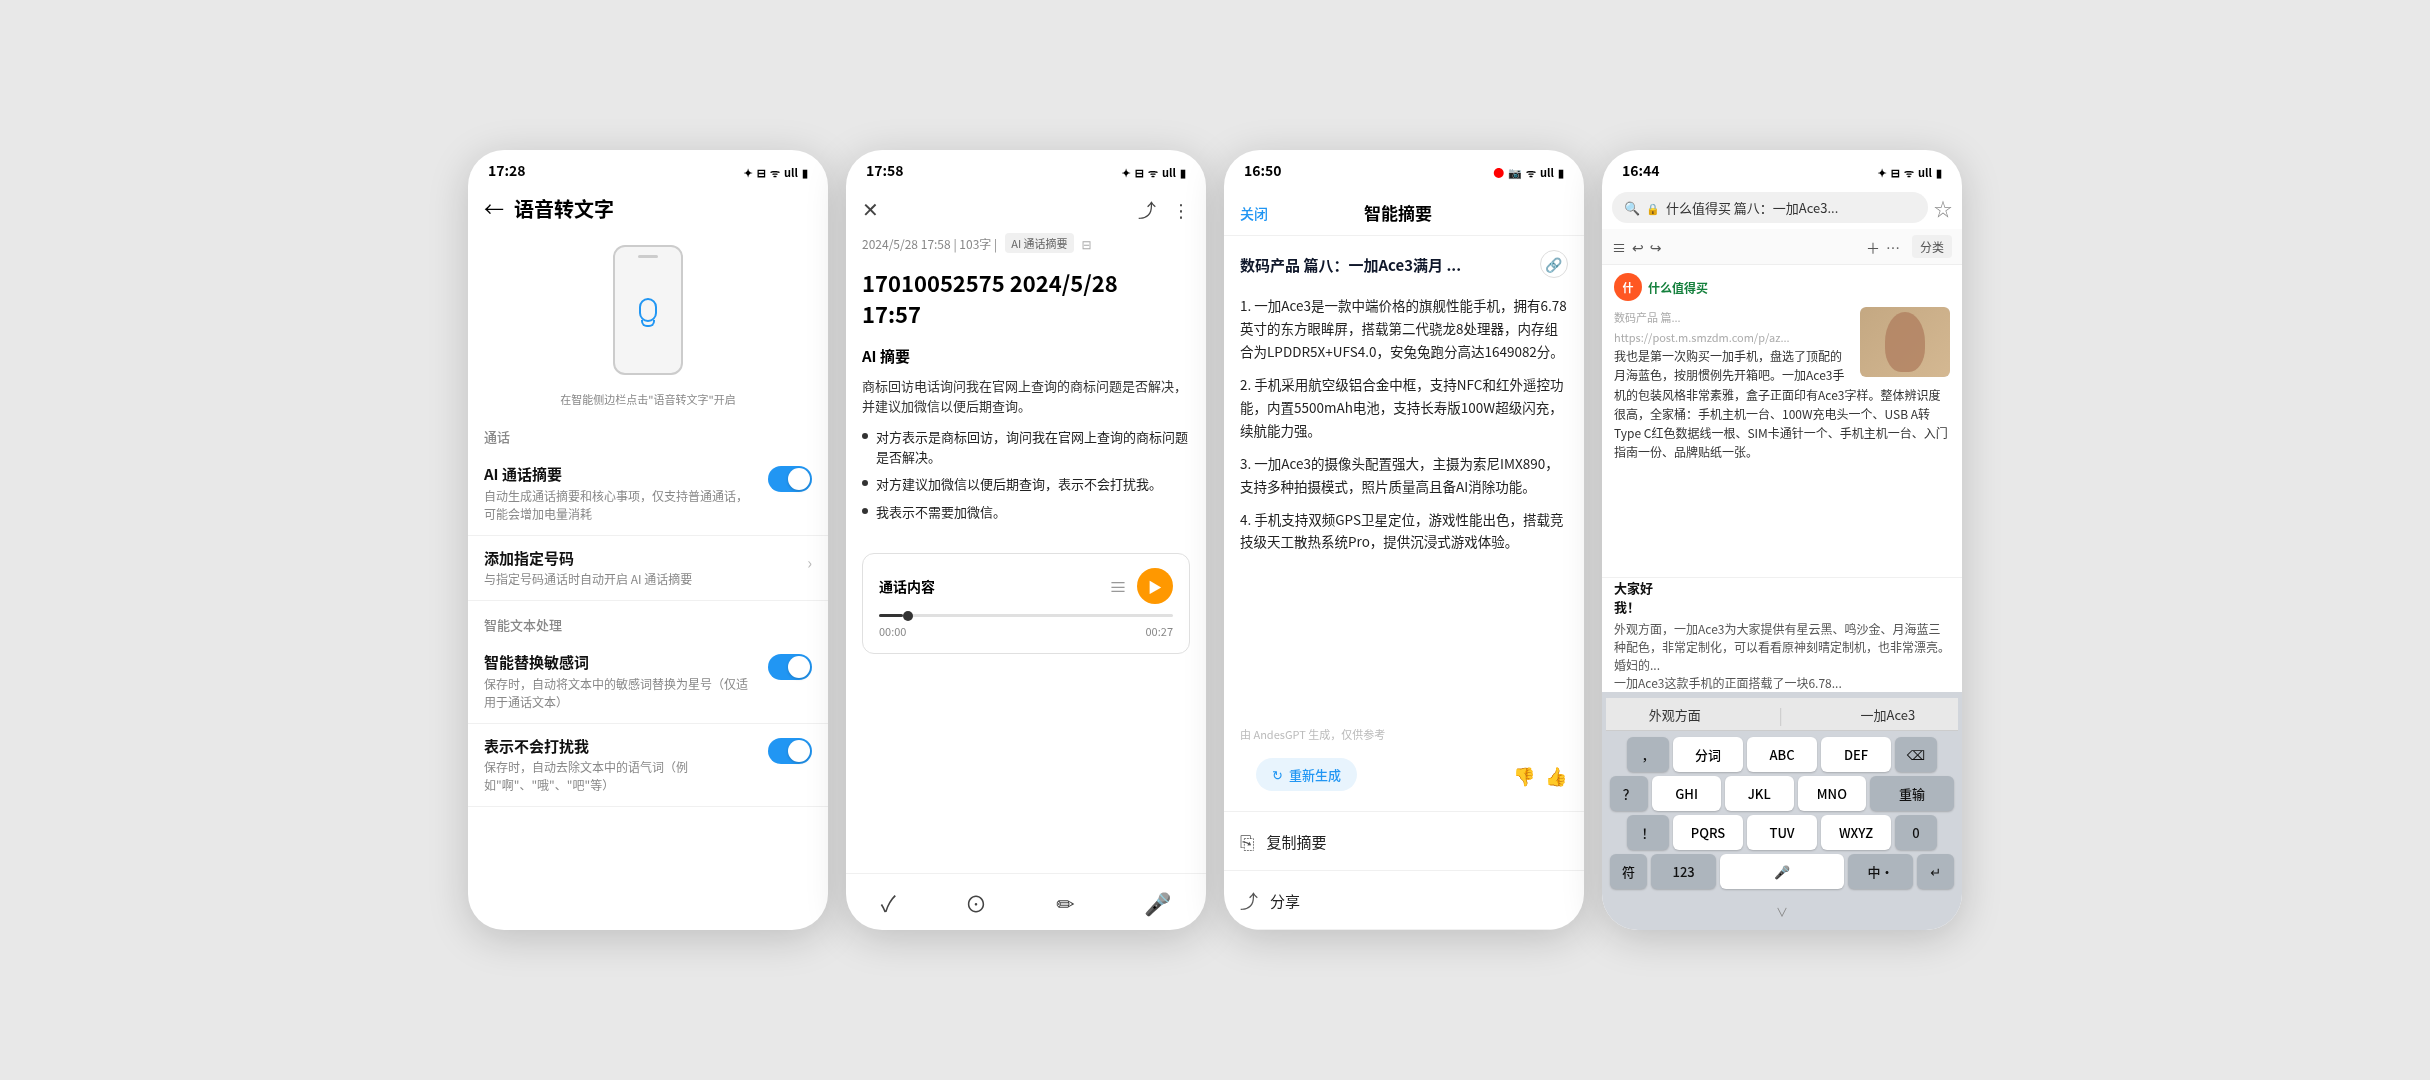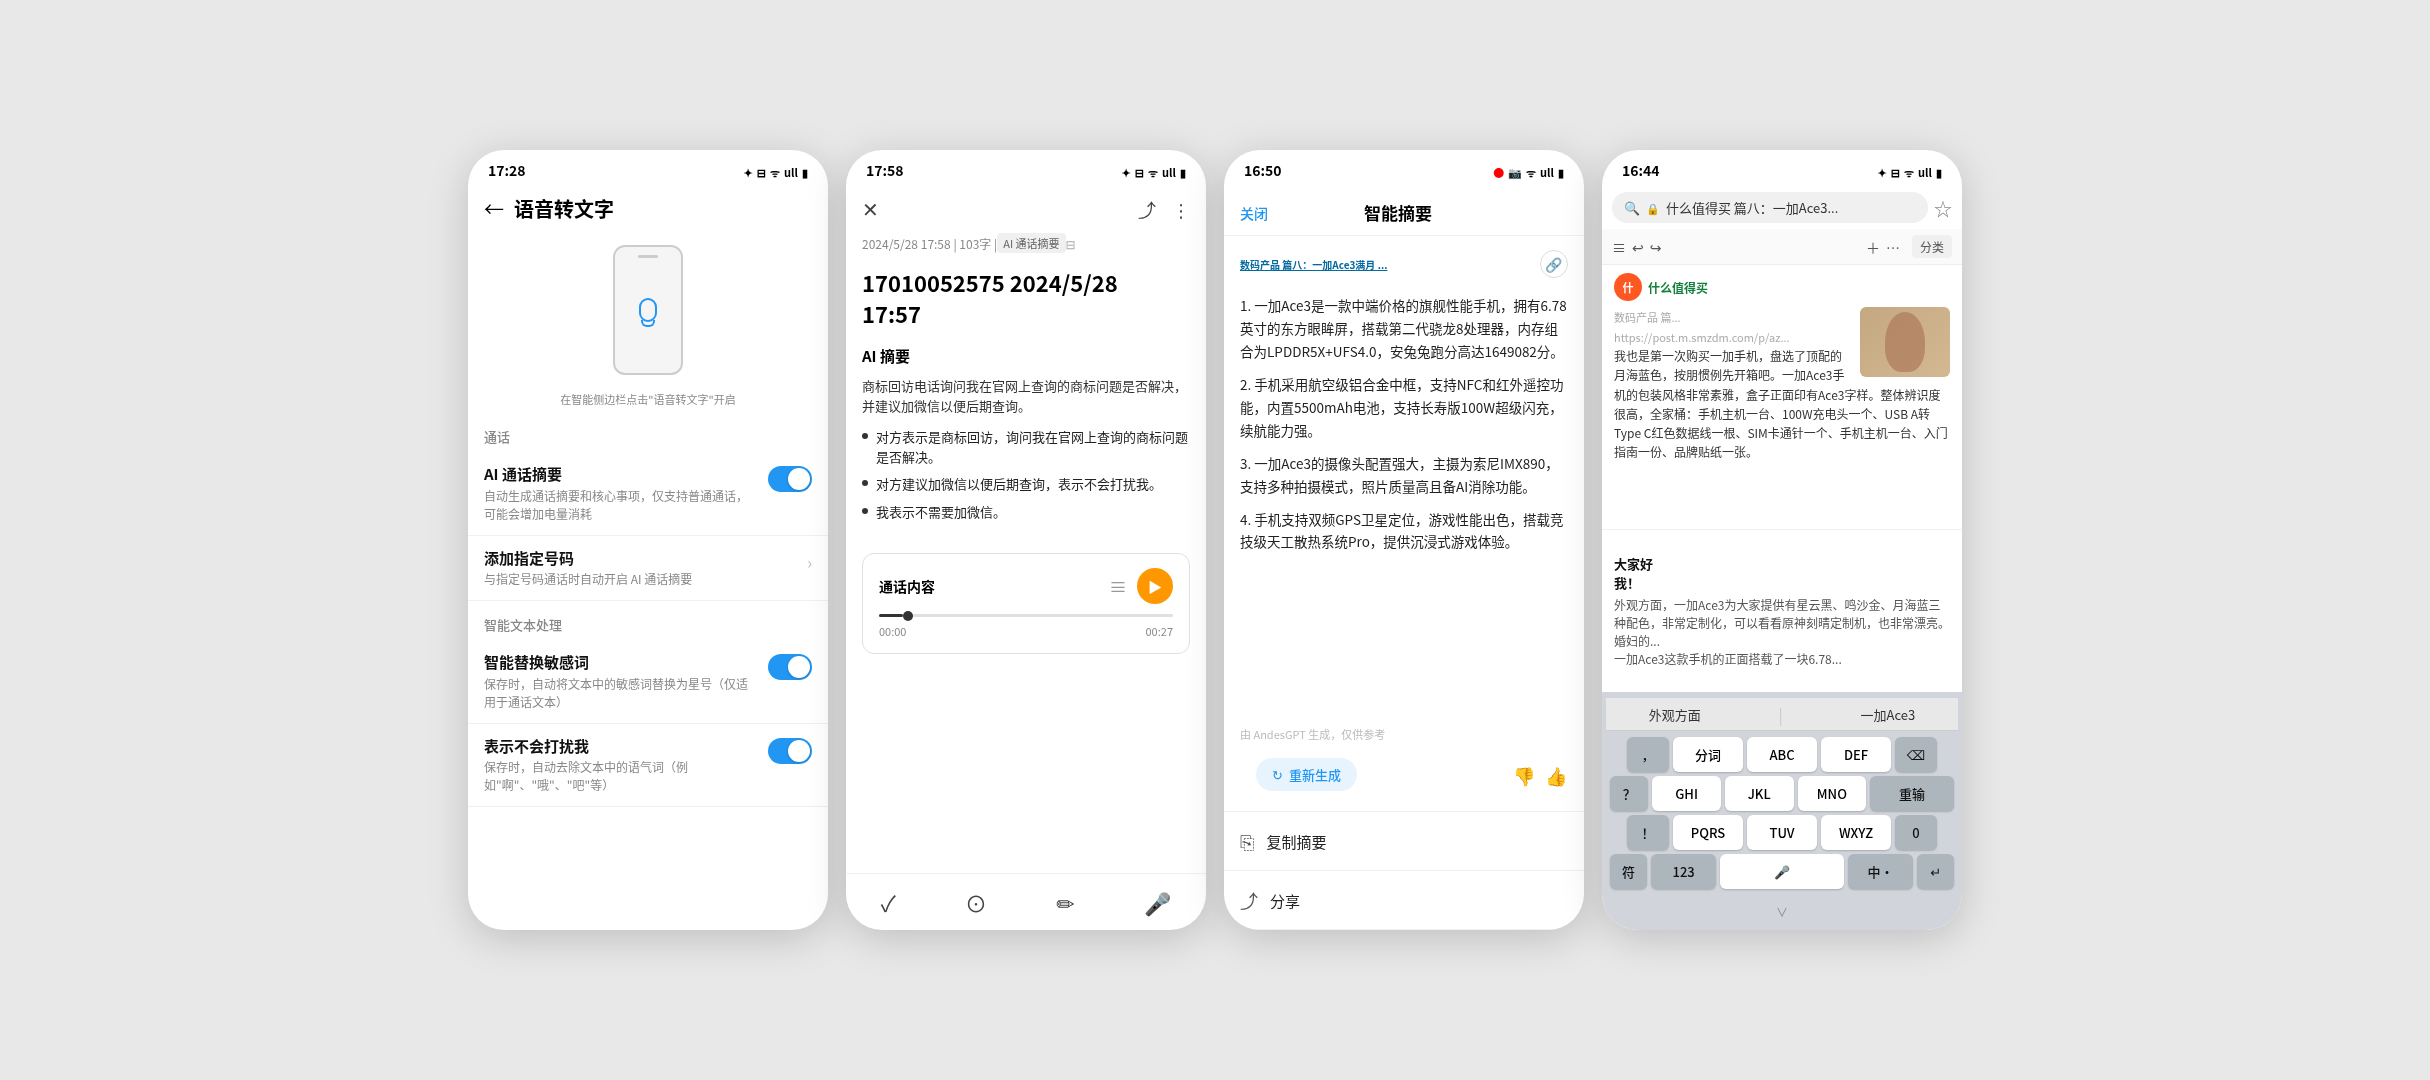--- a/index.html
+++ b/index.html
@@ -164,20 +164,21 @@
       justify-content: space-between;
       align-items: center;
       padding: 8px 16px 10px;
     }
     .screen2 .meta-info {
       font-size: 12px;
       color: #888;
       padding: 0 16px 10px;
       display: flex;
       align-items: center;
+      gap: 8px;
     }
     .meta-badge {
       background: #f0f0f0;
       border-radius: 4px;
       padding: 2px 6px;
       font-size: 11px;
       color: #666;
     }
     .screen2 .call-title {
       font-size: 22px;
@@ -287,24 +288,23 @@
     }
     .modal-header .spacer { width: 40px; }
     .screen3 .article-title-row {
       display: flex;
       align-items: center;
       padding: 14px 16px 8px;
       gap: 8px;
     }
     .article-title-text {
       flex: 1;
-      font-size: 10px;
+      font-size: 15px;
       font-weight: 600;
-      color: #0369a1;
-      text-decoration: underline;
+      color: #0f172a;
     }
     .link-icon {
       width: 28px; height: 28px;
       border: 1px solid #ddd;
       border-radius: 50%;
       display: flex; align-items: center; justify-content: center;
       font-size: 14px;
       color: #666;
     }
     .summary-content {
@@ -421,21 +421,21 @@
       width: 90px; height: 70px;
       background: #e0d0c0;
       border-radius: 6px;
       float: right;
       margin-left: 8px;
       display: flex; align-items: center; justify-content: center;
       overflow: hidden;
     }
     .web-second-section {
       clear: both;
-      padding: 24px 12px;
+      padding: 0 12px;
       border-top: 1px solid #f0f0f0;
     }
     .web-second-title { font-size: 13px; font-weight: 700; color: #111; margin-bottom: 4px; }
     .web-second-text { font-size: 12px; color: #555; line-height: 1.5; }
     
     
     .keyboard {
       background: #d1d5db;
       padding: 6px 4px 8px;
       flex-shrink: 0;

